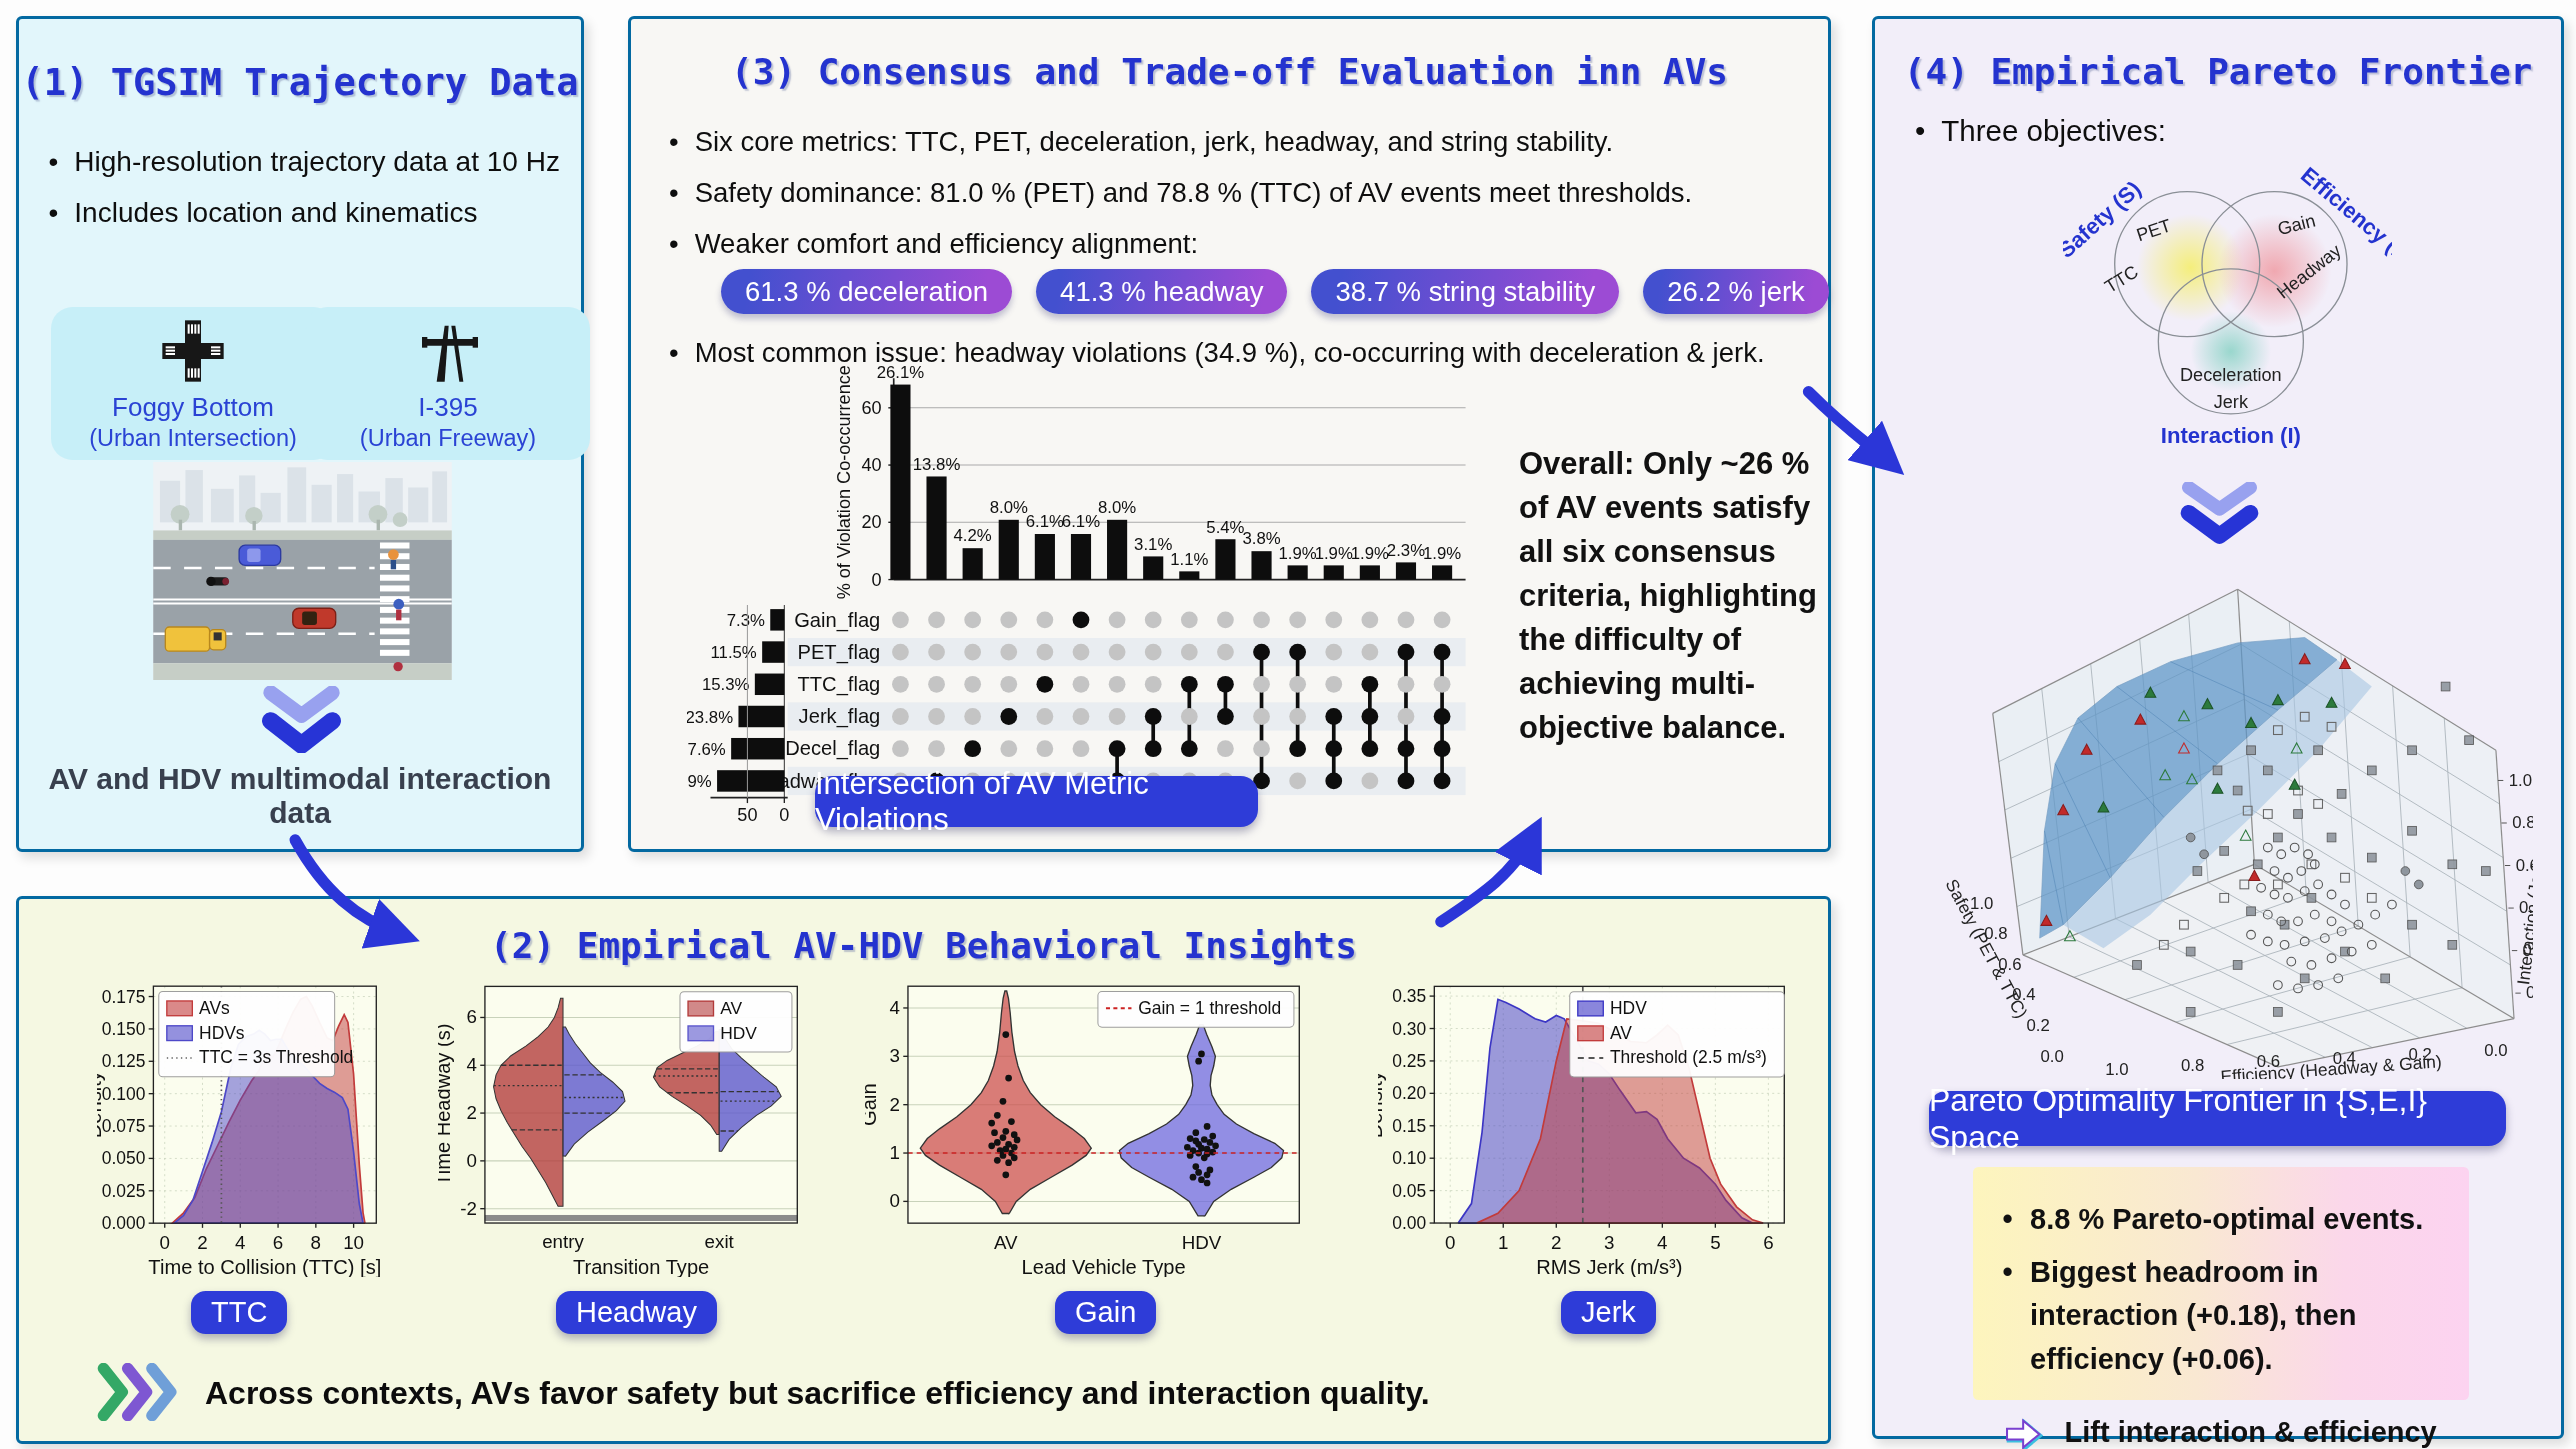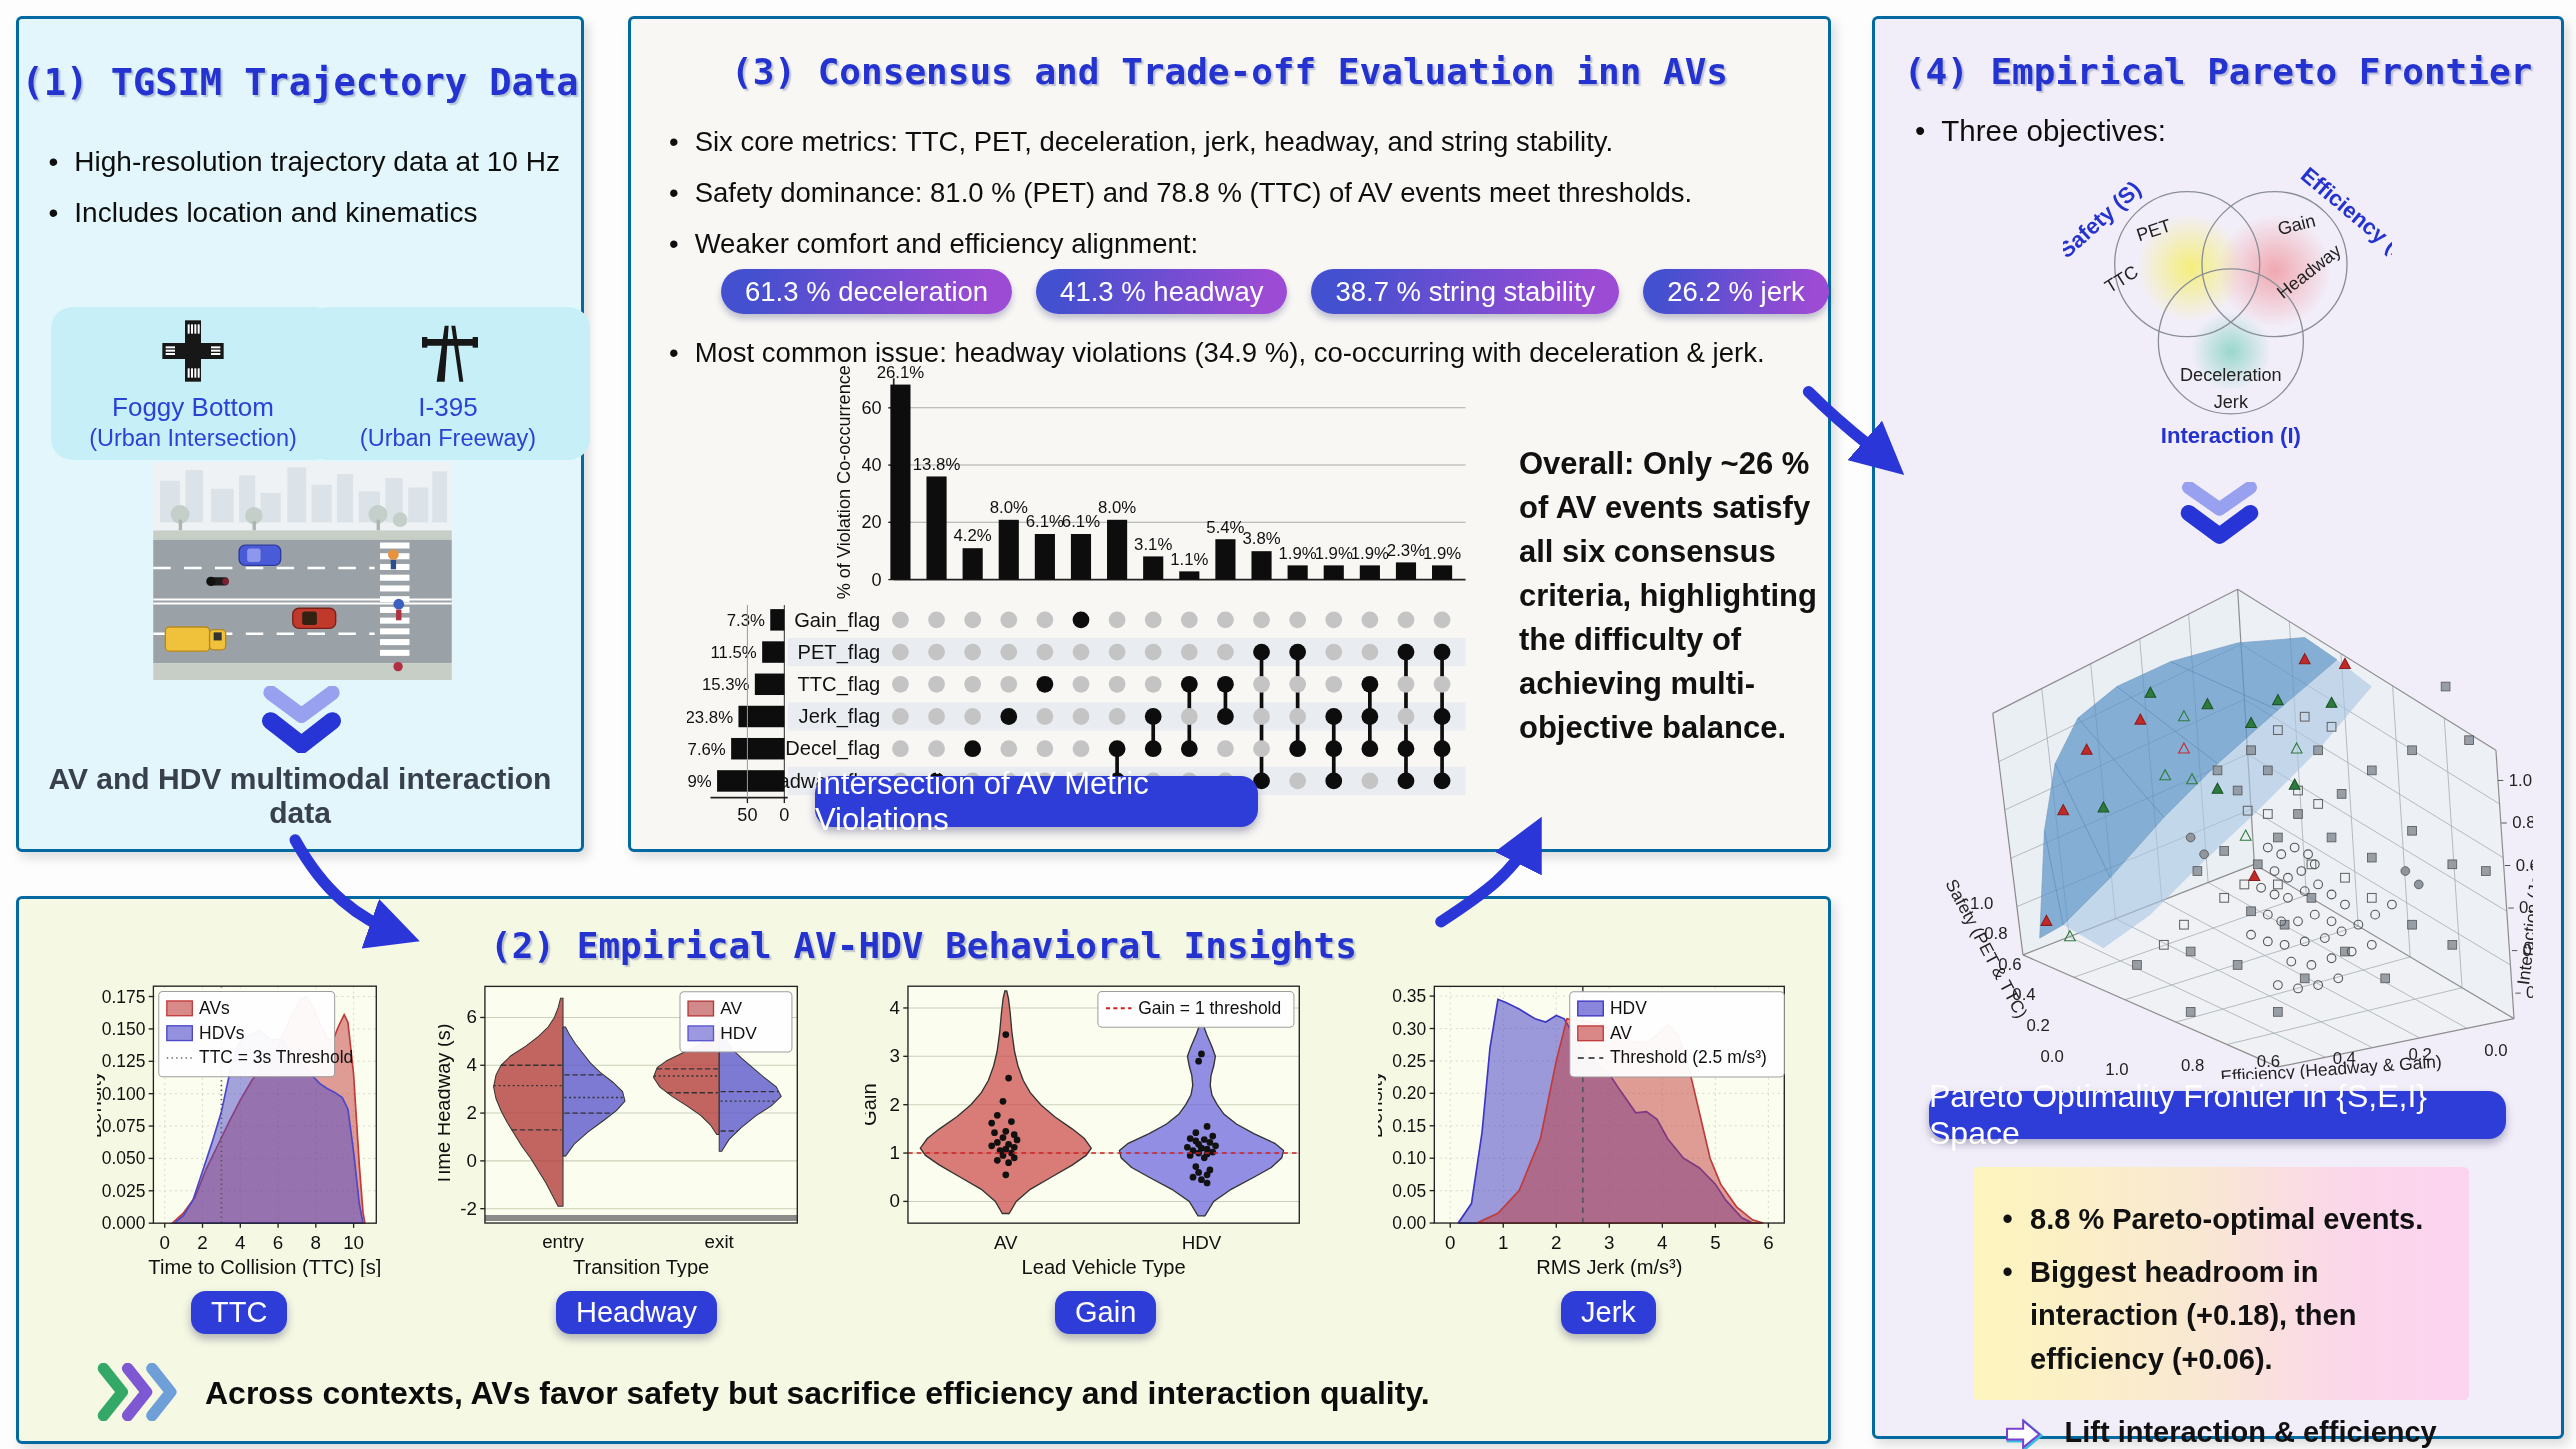--- a/index.html
+++ b/index.html
@@ -872,21 +872,21 @@
         <text x="241" y="764" font-size="25" text-anchor="end" fill="#222">0.0</text>
         <text x="118" y="600" font-size="26" text-anchor="middle" fill="#222" transform="rotate(62 118 600)">Safety (PET &amp; TTC)</text>
         <text x="320" y="784" font-size="25" text-anchor="middle" fill="#222">1.0</text>
         <text x="433" y="778.4" font-size="25" text-anchor="middle" fill="#222">0.8</text>
         <text x="546" y="772.8" font-size="25" text-anchor="middle" fill="#222">0.6</text>
         <text x="659" y="767.2" font-size="25" text-anchor="middle" fill="#222">0.4</text>
         <text x="772" y="761.6" font-size="25" text-anchor="middle" fill="#222">0.2</text>
         <text x="885" y="756" font-size="25" text-anchor="middle" fill="#222">0.0</text>
         <text x="640" y="784" font-size="26" text-anchor="middle" fill="#222" transform="rotate(-4 640 784)">Efficiency (Headway &amp; Gain)</text>
       </svg>
-    <div class="pillbtn" style="left:54px;top:1072px;width:577px;height:48px;font-size:32px;border-radius:17.4px;">Pareto Optimality Frontier in {S,E,I} Space</div>
+    <div class="pillbtn" style="left:54px;top:1072px;width:577px;height:55px;font-size:32px;border-radius:17.4px;">Pareto Optimality Frontier in {S,E,I} Space</div>
 
     <div class="gradbox" style="left:98px;top:1148px;width:496px;height:233px;padding:31px 27px 0 29.5px;box-sizing:border-box;">
       <div class="gb-item">
           <span>•</span>
           <span>8.8 % Pareto-optimal events.</span>
         </div>
       <div class="gb-item">
           <span>•</span>
           <span>Biggest headroom in interaction (+0.18), then efficiency (+0.06).</span>
         </div>

